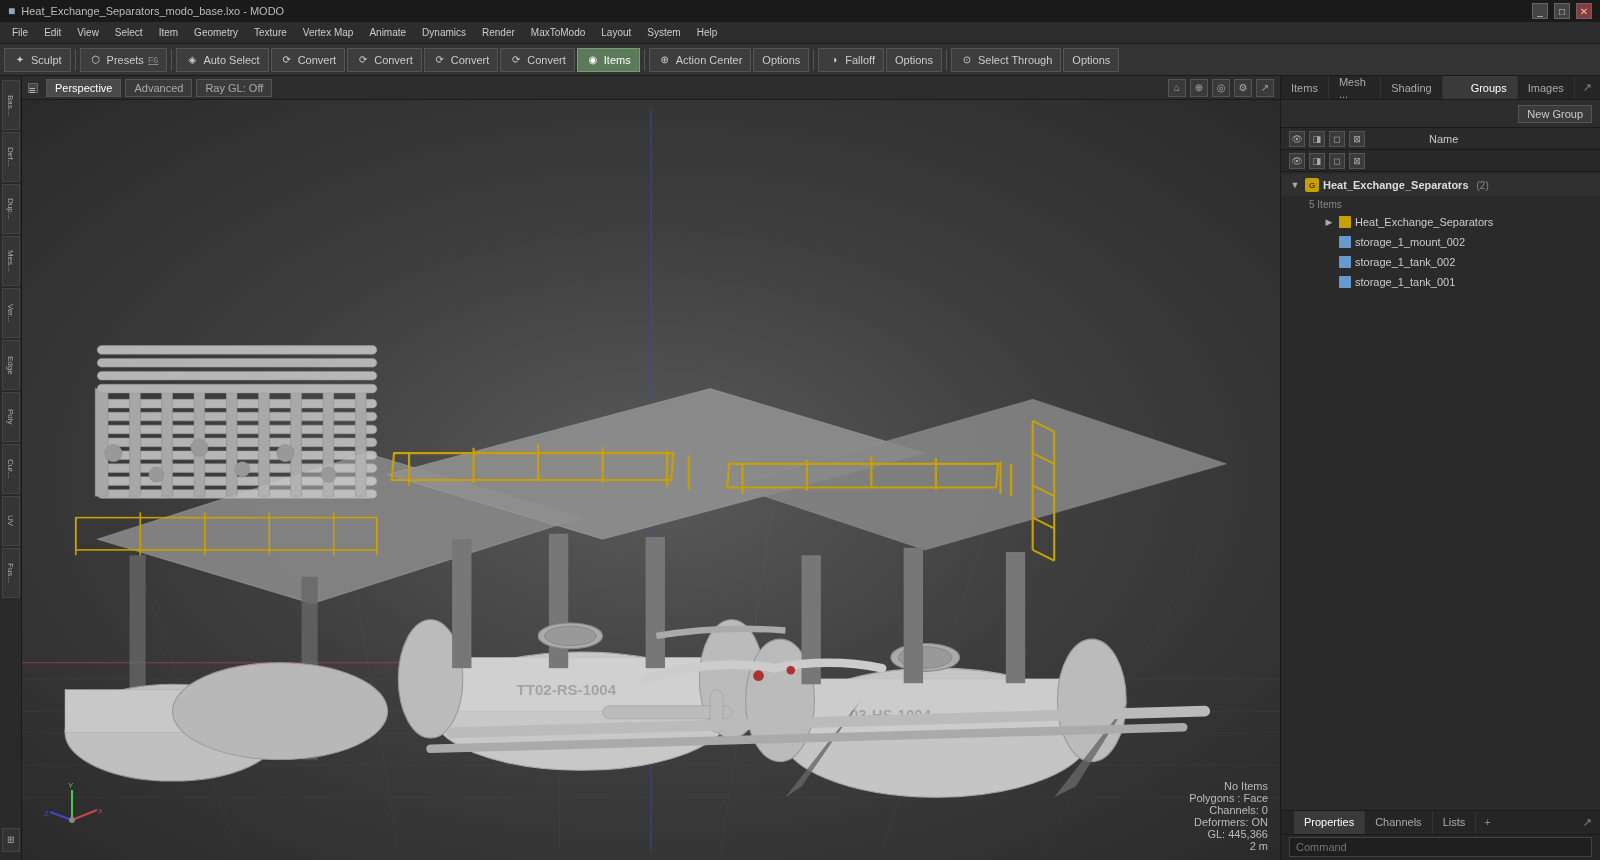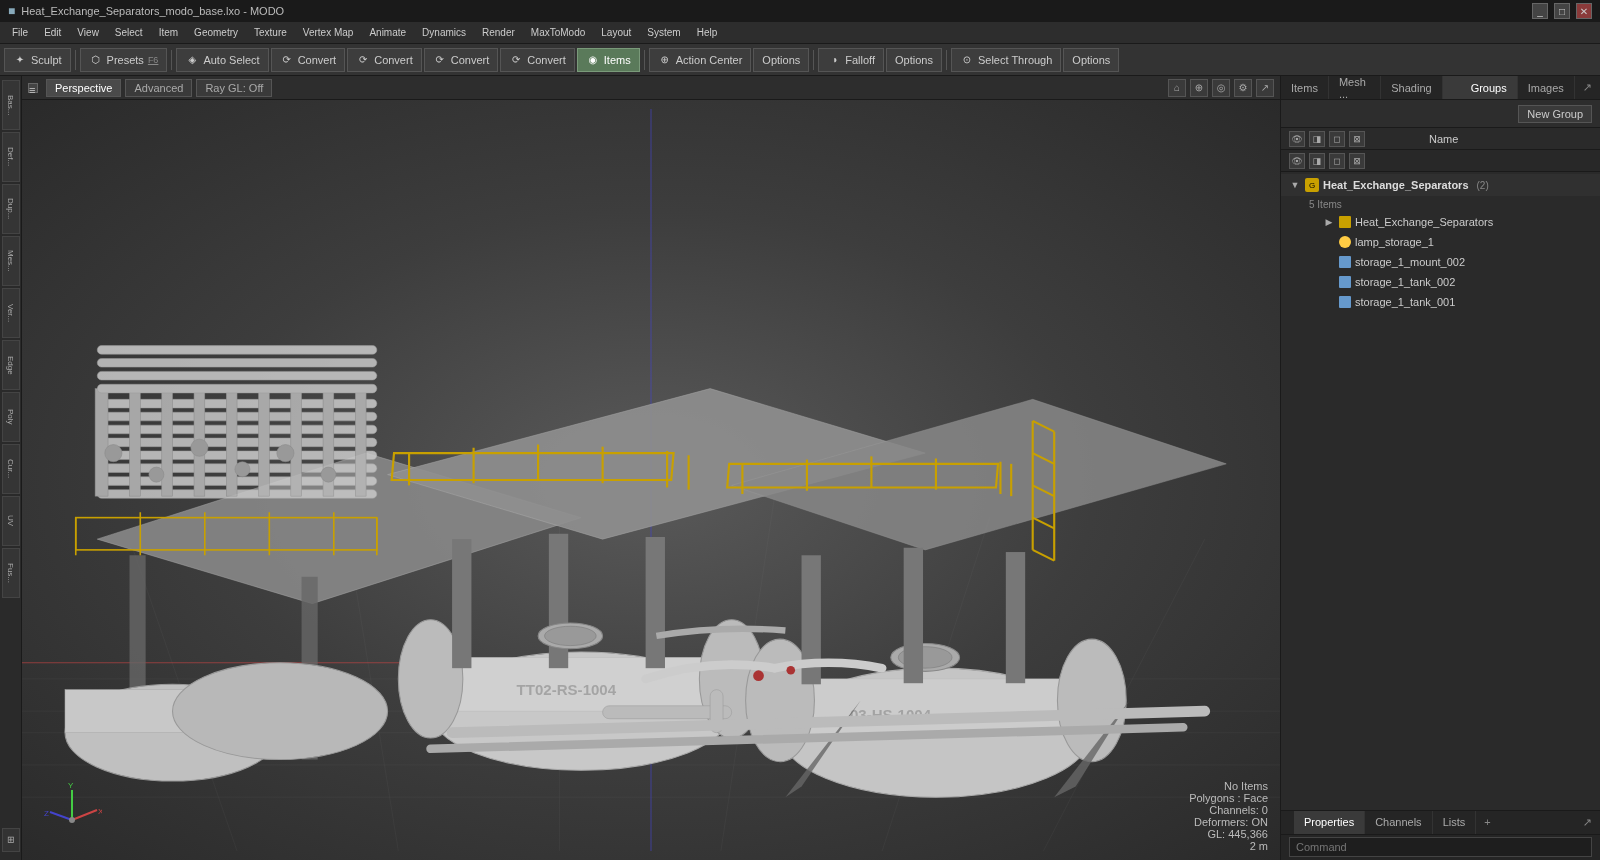--- a/index.html
+++ b/index.html
@@ -799,26 +799,20 @@
 
           <div class="tree-sub-label">5 Items</div>
 
           <div class="tree-item">
             <div style="width:10px;"></div>
             <div class="expand-btn">▶</div>
             <div class="group-fold-icon"></div>
             <span class="tree-item-name">Heat_Exchange_Separators</span>
           </div>
 
-          <div class="tree-item">
-            <div style="width:10px;"></div>
-            <div class="expand-btn" style="opacity:0;">▶</div>
-            <div class="lamp-icon"></div>
-            <span class="tree-item-name">lamp_storage_1</span>
-          </div>
 
           <div class="tree-item">
             <div style="width:10px;"></div>
             <div class="expand-btn" style="opacity:0;">▶</div>
             <div class="mesh-icon"></div>
             <span class="tree-item-name">storage_1_mount_002</span>
           </div>
 
           <div class="tree-item">
             <div style="width:10px;"></div>

